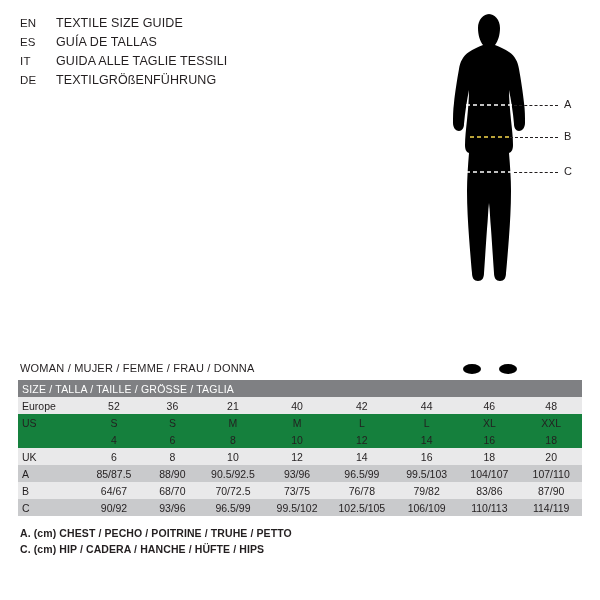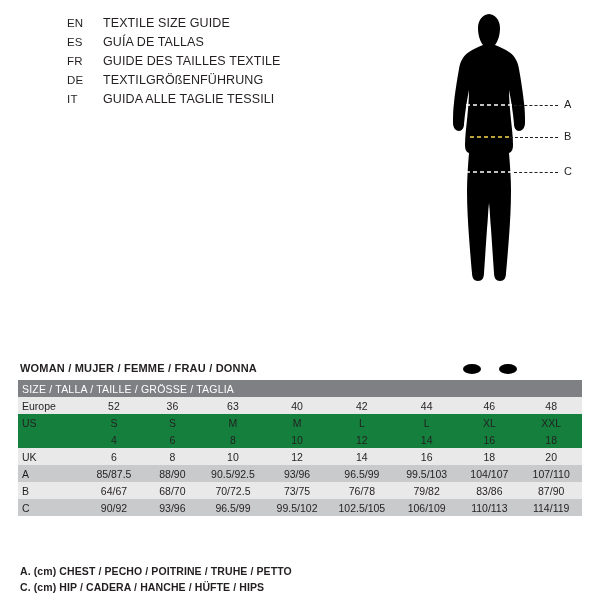--- a/index.html
+++ b/index.html
@@ -26,21 +26,20 @@
     position: absolute;
     left: 20px;
     top: 14px;
     width: 400px;
   }
   .lang-row {
     display: flex;
     align-items: baseline;
     height: 19px;
     line-height: 19px;
-    margin-left: 47px;
   }
   .lang-code {
     width: 36px;
     flex: 0 0 36px;
     font-size: 11.5px;
     letter-spacing: 0.2px;
   }
   .lang-title {
     font-size: 12.5px;
     letter-spacing: 0.1px;
@@ -69,21 +68,21 @@
     font-size: 11px;
     color: #231f20;
   }
 
   
   .woman-header {
     position: absolute;
     left: 20px;
     top: 362px;
     font-size: 11px;
-    font-weight: bold;
+    font-weight: normal;
     letter-spacing: 0.2px;
   }
 
   
   .table-wrap {
     position: absolute;
     left: 18px;
     top: 380px;
     width: 564px;
   }
@@ -114,21 +113,21 @@
   }
   .cell {
     text-align: center;
     width: 69px;
   }
 
   
   .notes {
     position: absolute;
     left: 20px;
-    top: 564px;
+    top: 526px;
     font-size: 10.5px;
     font-weight: bold;
     line-height: 15.5px;
     letter-spacing: 0.1px;
   }
 </style>
 </head>
 <body>
 
 <div class="page">
@@ -136,30 +135,26 @@
   <div class="lang-block">
     <div class="lang-row">
       <span class="lang-code">EN</span>
       <span class="lang-title">TEXTILE SIZE GUIDE</span>
     </div>
     <div class="lang-row">
       <span class="lang-code">ES</span>
       <span class="lang-title">GUÍA DE TALLAS</span>
     </div>
     <div class="lang-row">
-      <span class="lang-code">FR</span>
-      <span class="lang-title">GUIDE DES TAILLES TEXTILE</span>
+      <span class="lang-code">IT</span>
+      <span class="lang-title">GUIDA ALLE TAGLIE TESSILI</span>
     </div>
     <div class="lang-row">
       <span class="lang-code">DE</span>
       <span class="lang-title">TEXTILGRÖßENFÜHRUNG</span>
-    </div>
-    <div class="lang-row">
-      <span class="lang-code">IT</span>
-      <span class="lang-title">GUIDA ALLE TAGLIE TESSILI</span>
     </div>
   </div>
 
   <div class="figure-area">
     <svg class="figure-svg" width="120" height="370" viewBox="0 0 120 370">
       <path fill="#000000" d="
         M60,8
         c-7,0 -12,6 -12,14
         c0,7 2,13 5,17
         c-5,2 -10,4 -14,7
@@ -223,21 +218,21 @@
     <table class="size-table">
       <tbody>
         <tr class="row-head">
           <td colspan="9">SIZE / TALLA / TAILLE / GRÖSSE / TAGLIA</td>
         </tr>
 
         <tr class="row-light">
           <td class="row-label">Europe</td>
           <td class="cell">52</td>
           <td class="cell">36</td>
-          <td class="cell">63</td>
+          <td class="cell">21</td>
           <td class="cell">40</td>
           <td class="cell">42</td>
           <td class="cell">44</td>
           <td class="cell">46</td>
           <td class="cell">48</td>
         </tr>
 
         <tr class="row-mid">
           <td class="row-label">US</td>
           <td class="cell">S</td>

